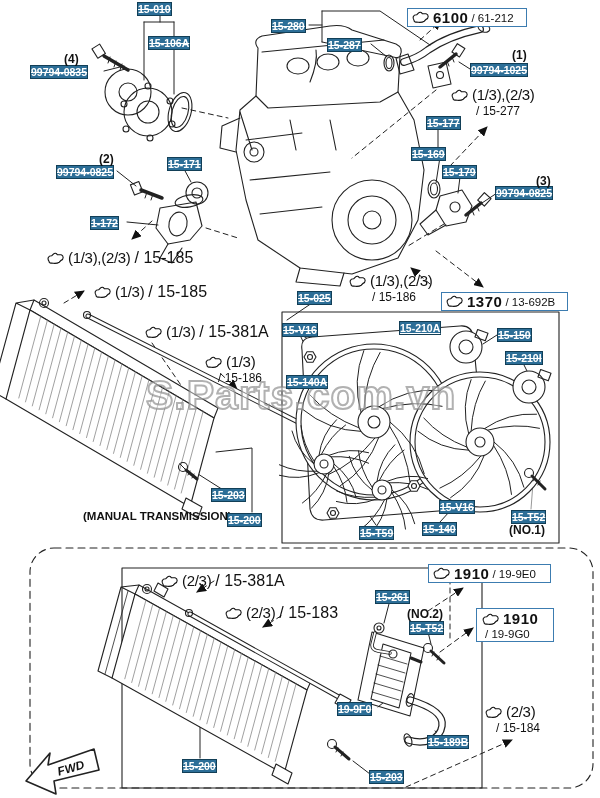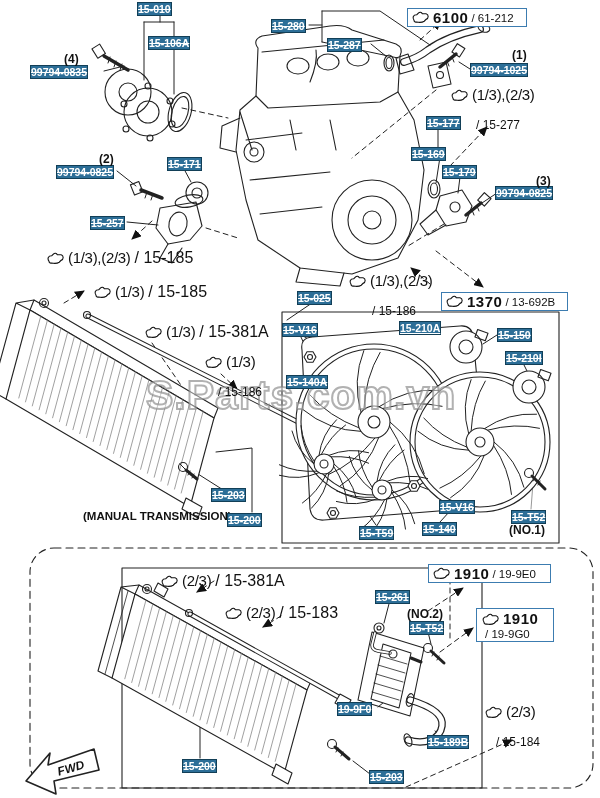--- a/index.html
+++ b/index.html
@@ -11,21 +11,21 @@
              color:rgba(255,255,255,0.45);-webkit-text-stroke:2px rgba(135,135,135,0.65);
              white-space:nowrap;pointer-events:none;}
   .plabel{position:absolute;z-index:5;background:var(--lbg,#2c6e97);color:#fff;
           border:1px solid var(--lbd,#123f57);font-size:10.5px;font-weight:bold;
           line-height:12px;padding:0 0;white-space:nowrap;
           text-decoration:line-through;cursor:pointer;}
   .qnote{position:absolute;z-index:5;color:#111;font-size:12px;font-weight:bold;white-space:nowrap;}
   .engref{position:absolute;z-index:5;color:#111;white-space:nowrap;}
   .engref .qty{font-size:15px;letter-spacing:-0.3px;}
   .engref .code{font-size:16px;margin-left:4px;}
-  .engref .line2{display:block;font-size:12px;margin-top:14px;}
+  .engref .line2{display:block;font-size:12px;margin-top:0px;}
   .eng-icon{width:19px;height:13px;vertical-align:-2px;margin-right:3px;}
   .refbox{position:absolute;z-index:5;background:#fff;border:1.5px solid var(--rbd,#3c7cb0);
           color:#111;padding:0 3px;white-space:nowrap;display:flex;align-items:center;cursor:pointer;}
   .refbox b{font-size:15px;letter-spacing:0.5px;}
   .refbox .code{font-size:11.5px;margin-left:3px;}
   .refbox.two{display:block;padding:1px 4px;}
   .refbox.two .code{display:block;margin-left:4px;}
   .caption{position:absolute;z-index:5;color:#111;font-size:11.5px;font-weight:bold;white-space:nowrap;}
 </style>
 </head>
@@ -386,21 +386,21 @@
       <div class="plabel" style="left: 30px; top: 65px;">99794-0835</div>
       <div class="plabel" style="left: 271px; top: 19px;">15-280</div>
       <div class="plabel" style="left: 327px; top: 38px; text-align: right;">15-287</div>
       <div class="plabel" style="left: 470px; top: 63px;">99794-1025</div>
       <div class="plabel" style="left: 426px; top: 116px;">15-177</div>
       <div class="plabel" style="left: 411px; top: 147px;">15-169</div>
       <div class="plabel" style="left: 442px; top: 165px;">15-179</div>
       <div class="plabel" style="left: 495px; top: 186px;">99794-0825</div>
       <div class="plabel" style="left: 56px; top: 165px;">99794-0825</div>
       <div class="plabel" style="left: 167px; top: 157px;">15-171</div>
-      <div class="plabel" style="left: 90px; top: 216px;">15-257</div>
+      <div class="plabel" style="left: 90px; top: 216px;">1-172</div>
       <div class="plabel" style="left: 297px; top: 291px;">15-025</div>
       <div class="plabel" style="left: 282px; top: 323px;">15-V16</div>
       <div class="plabel" style="left: 399px; top: 321px; text-decoration: underline;">15-210A</div>
       <div class="plabel" style="left: 497px; top: 328px;">15-150</div>
       <div class="plabel" style="left: 505px; top: 351px;">15-210I</div>
       <div class="plabel" style="left: 286px; top: 375px;">15-140A</div>
       <div class="plabel" style="left: 439px; top: 500px;">15-V16</div>
       <div class="plabel" style="left: 511px; top: 510px;">15-T52</div>
       <div class="plabel" style="left: 359px; top: 526px;">15-T59</div>
       <div class="plabel" style="left: 422px; top: 522px;">15-140</div>

